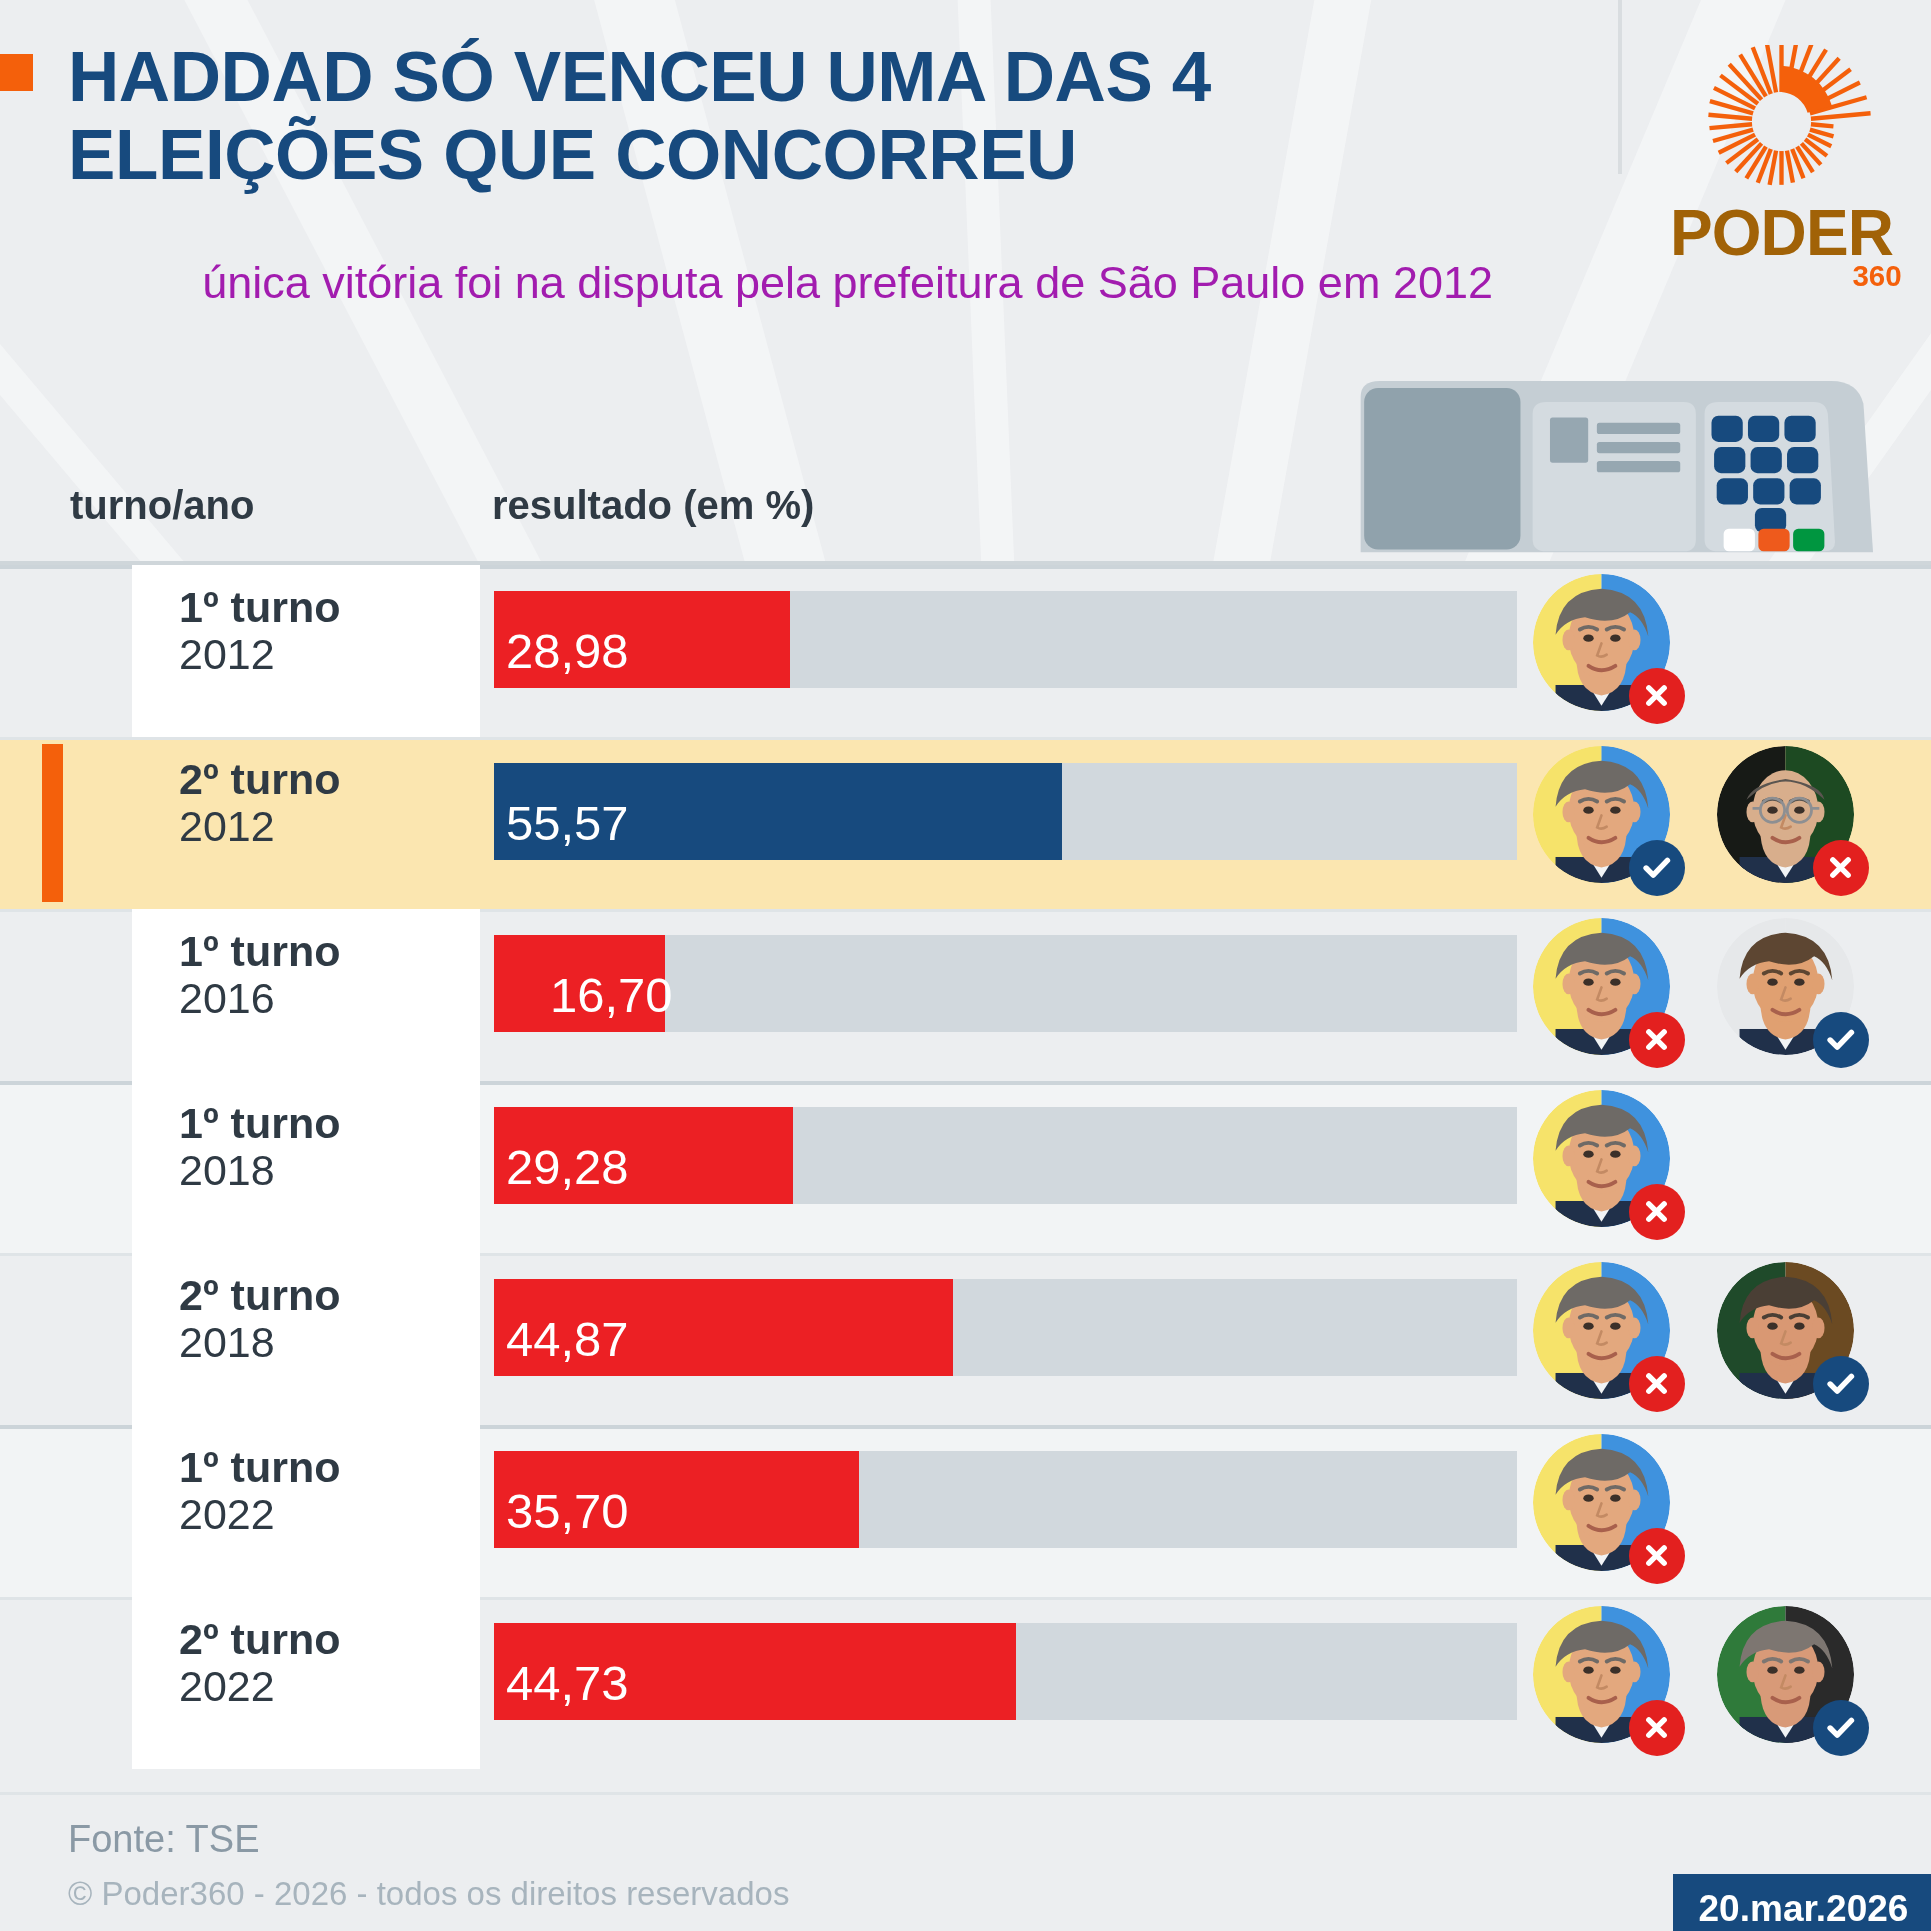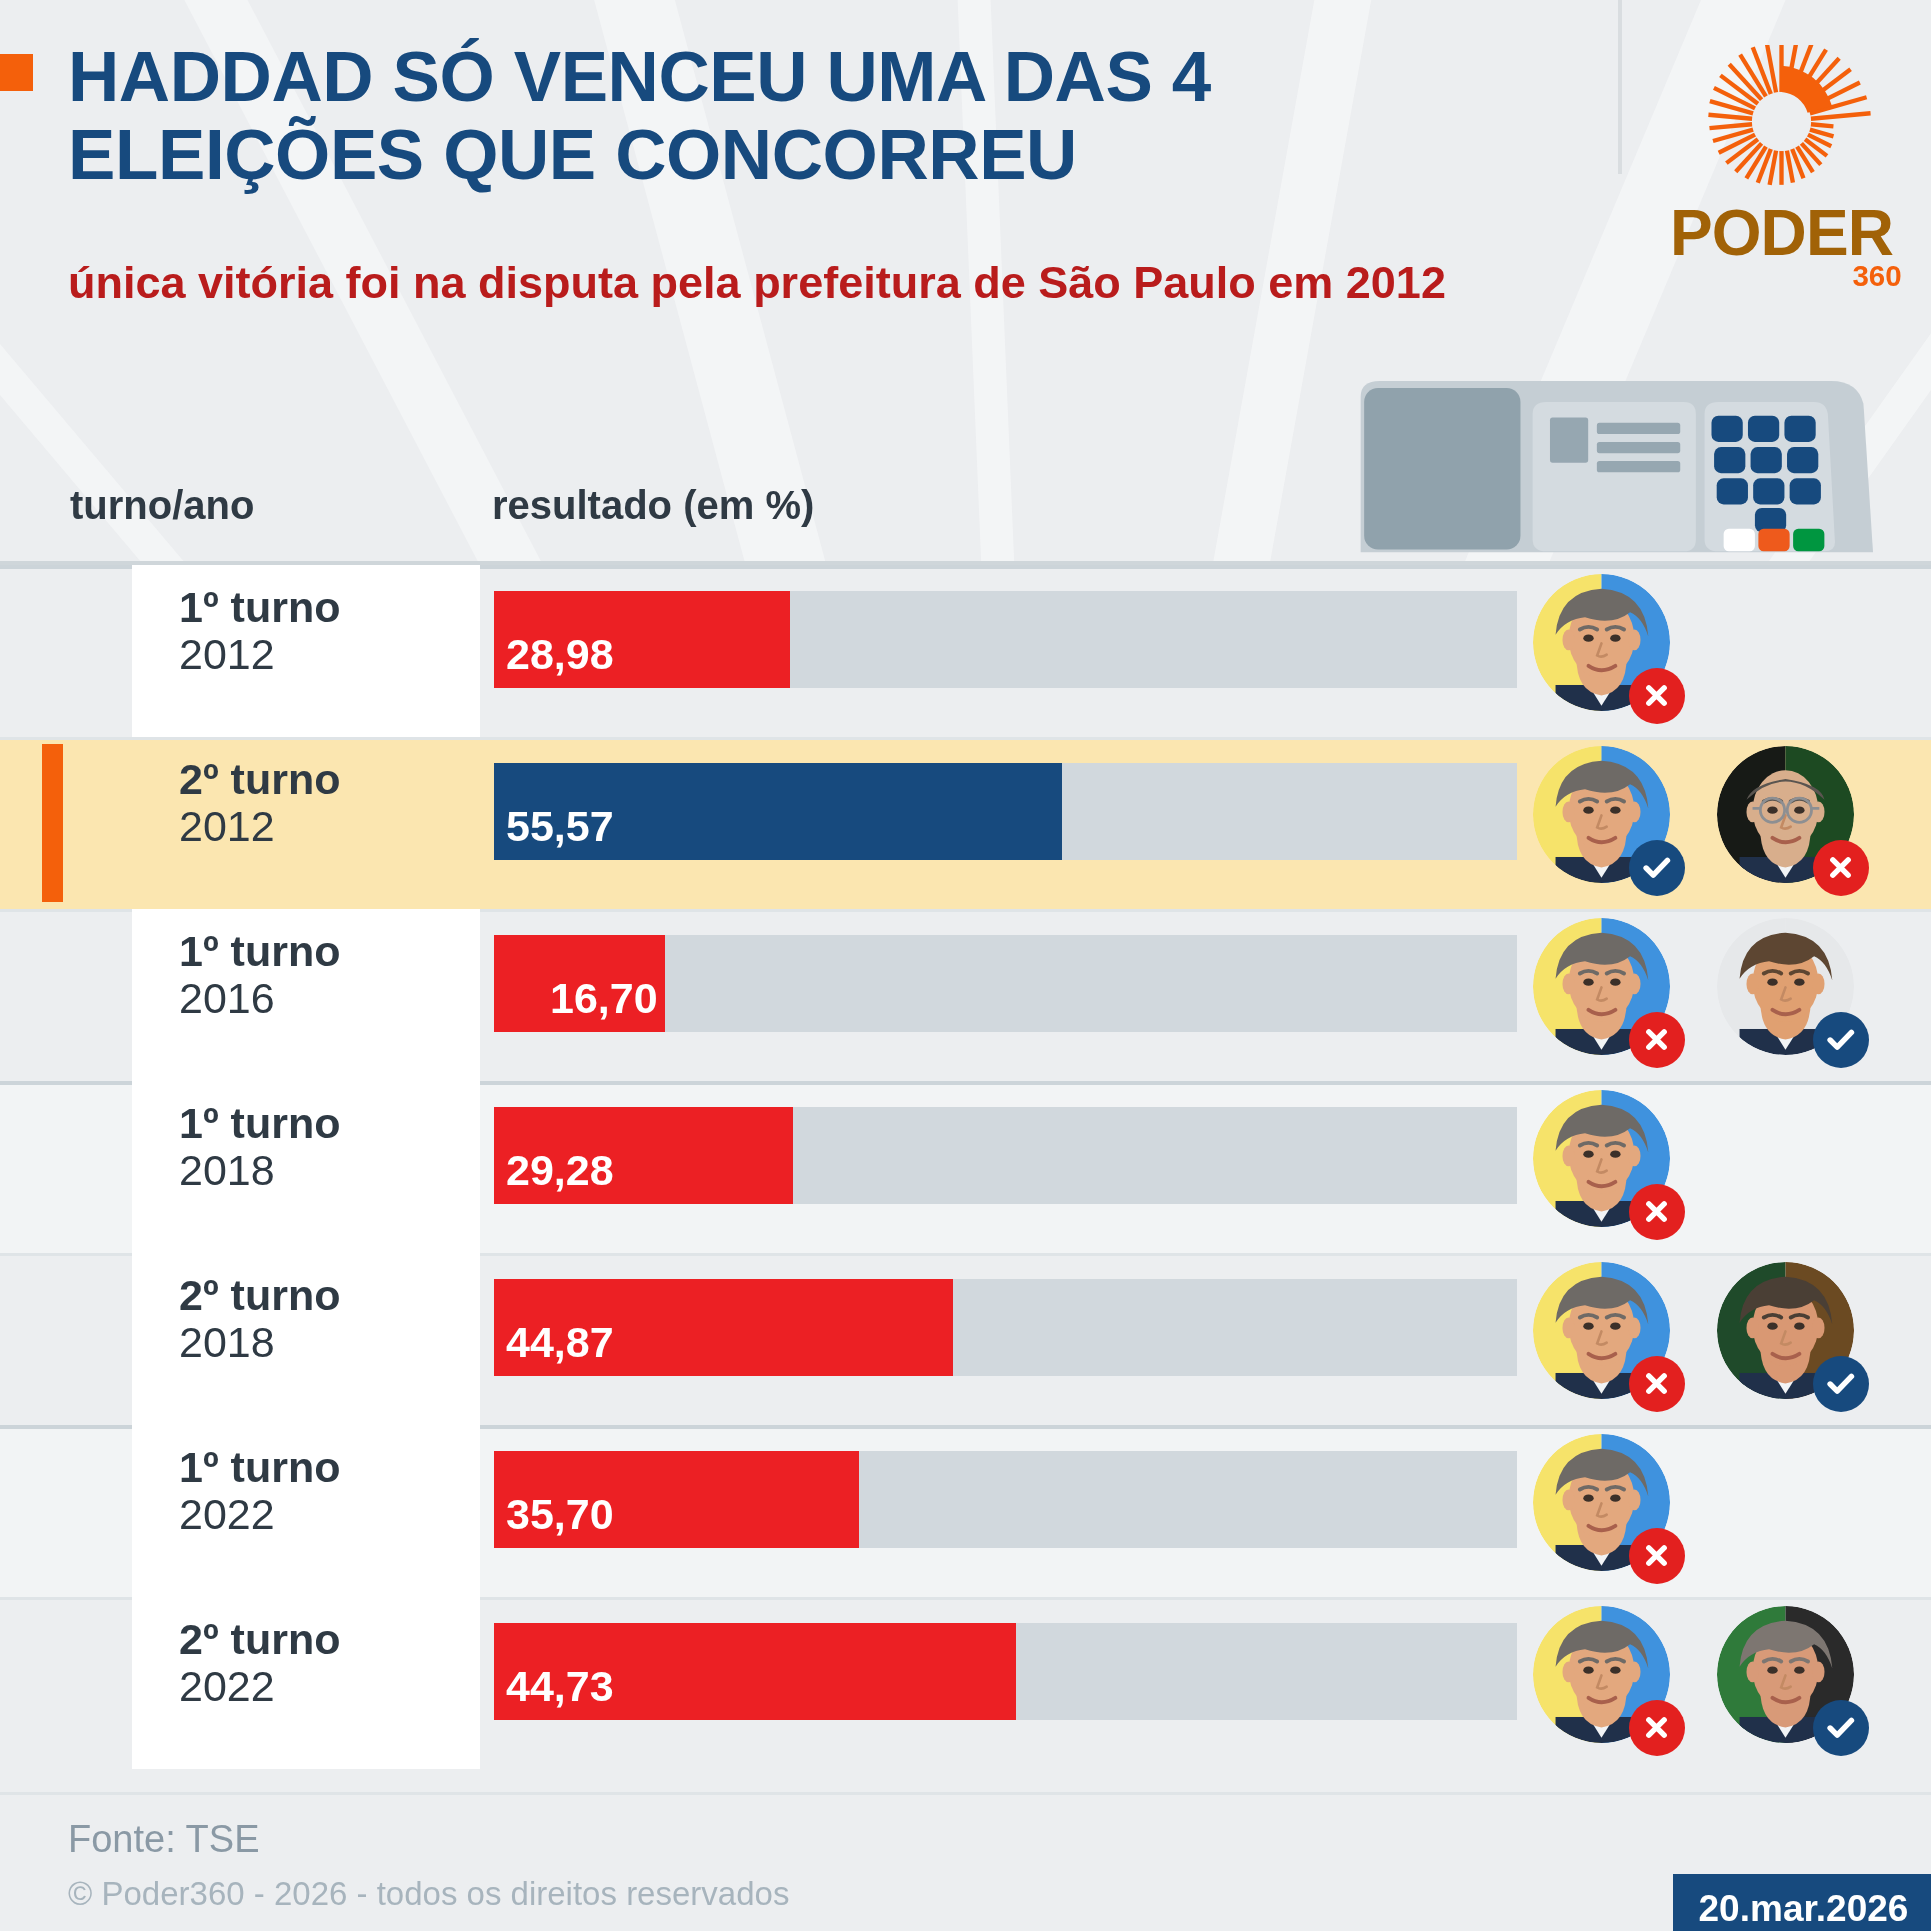--- a/index.html
+++ b/index.html
@@ -31,22 +31,22 @@
     width: 33px; height: 37px; background: #f4600b;
   }
   .title {
     position: absolute; left: 68px; top: 38px; width: 1425px;
     color: #174a7e;
     font-size: 71px; font-weight: 700; line-height: 1.10;
     letter-spacing: -0.4px;
   }
   .subtitle {
     position: absolute; left: 68px; top: 254px; width: 1425px;
-    color: #b91c1c;
-    font-size: 45px; font-weight: 700; line-height: 1.28;
+    color: #a21caf;
+    font-size: 45px; font-weight: 400; line-height: 1.28; text-align: right;
   }
   .logo-divider {
     position: absolute; left: 1618px; top: 0; width: 3.5px; height: 174px;
     background: #d9dde0;
   }
   .logo { position: absolute; left: 1651px; top: 45px; width: 261px; }
   .logo-sun { position: relative; width: 261px; height: 153px; }
   .logo-word {
     margin-top: 3.5px; text-align: center;
     font-size: 64px; font-weight: 700; color: #a16207;
@@ -123,21 +123,21 @@
     position: absolute; left: 494px; top: 26px;
     width: 1023px; height: 97px; background: #d1d8dd;
   }
   .bar {
     position: absolute; left: 0; top: 0; height: 97px;
     display: flex; align-items: flex-end;
   }
   .bar.red  { background: #ec2024; }
   .bar.blue { background: #174a7e; }
   .bar-value {
-    color: #ffffff; font-size: 43px; font-weight: 700;
+    color: #ffffff; font-size: 49px; font-weight: 400;
     padding: 0 0 8.7px 12px; white-space: nowrap;
   }
 
   
   .faces { position: absolute; left: 1533px; top: 8.7px; height: 155px; }
   .face-slot {
     position: absolute; top: 0; width: 155px; height: 155px;
   }
   .face-slot.s0 { left: 0; }
   .face-slot.s1 { left: 184px; }

